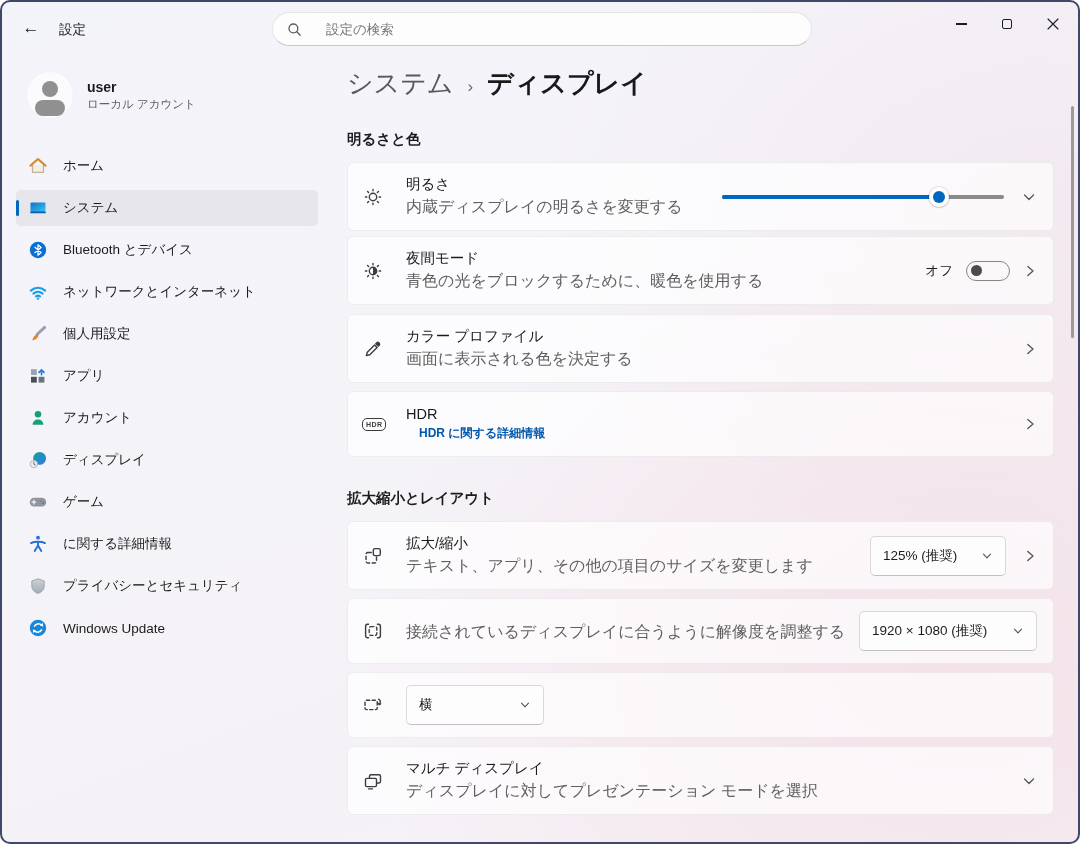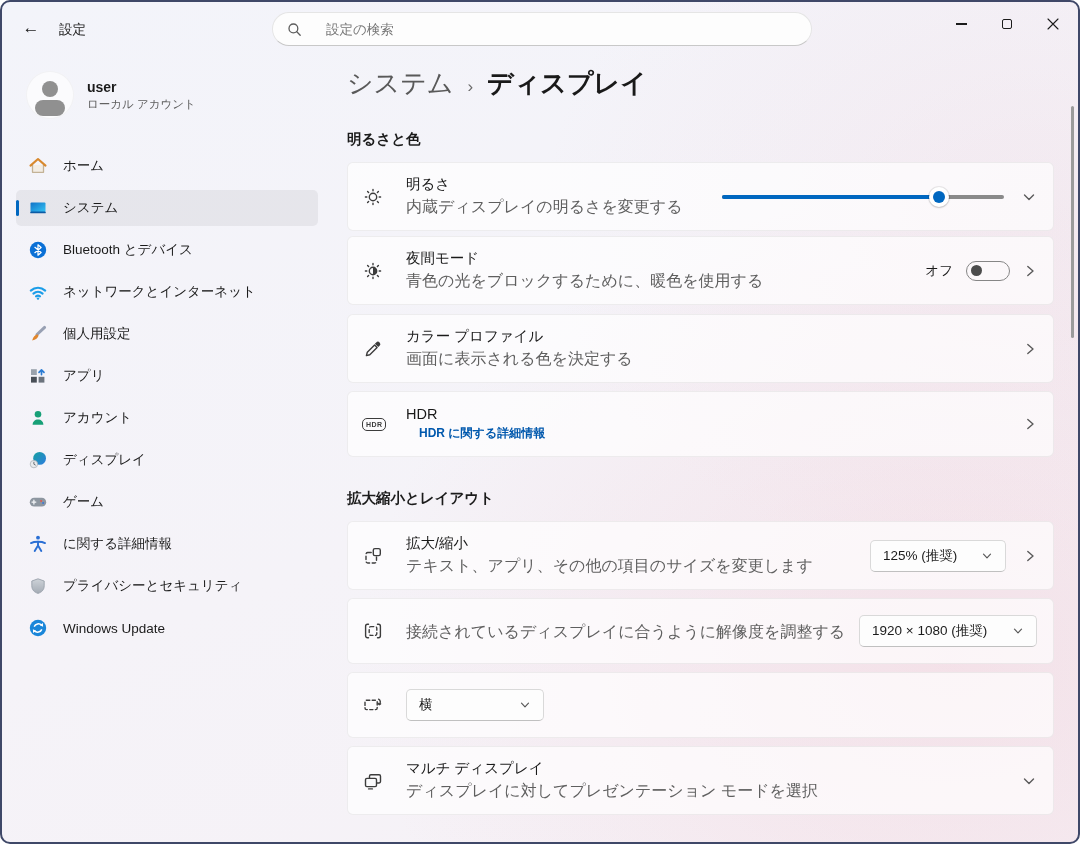--- a/index.html
+++ b/index.html
@@ -67,21 +67,21 @@
   .slider .fill { position:absolute; left:0; top:8px; height:4px; border-radius:2px; background:#0067c0; }
   .slider .thumb { position:absolute; top:0; width:20px; height:20px; margin-left:-10px; border-radius:50%;
     background:#ffffff; box-shadow:0 0 0 1px rgba(0,0,0,0.08), 0 1px 2px rgba(0,0,0,0.15); }
   .slider .thumb::after { content:""; position:absolute; left:4px; top:4px; width:12px; height:12px;
     border-radius:50%; background:#0067c0; }
   
   .toggle-label { font-size:13.5px; color:#1b1b1b; }
   .toggle { width:44px; height:20px; border:1px solid #868686; border-radius:11px; position:relative; background:transparent; }
   .toggle .knob { position:absolute; left:4px; top:3.5px; width:11px; height:11px; border-radius:50%; background:#4c4c4c; }
   
-  .dropdown { height:32px; background:#fdfdfd; border:1px solid #d9d9d9; border-bottom-color:#c0c0c0;
+  .dropdown { height:40px; background:#fdfdfd; border:1px solid #d9d9d9; border-bottom-color:#c0c0c0;
     border-radius:5px; display:inline-flex; align-items:center; justify-content:space-between;
     padding:0 12px; font-size:13.5px; color:#1b1b1b; gap:16px; cursor:pointer; }
   .dd-scale { min-width:136px; }
   .dd-res { min-width:178px; }
   .dd-orient { min-width:138px; }
   .hdr-badge { border:1.6px solid #3c3c3c; border-radius:5px; padding:2px 3px; font-size:7px;
     font-weight:bold; color:#3c3c3c; letter-spacing:0.4px; line-height:1; }
   .scrollbar { position:absolute; right:4px; top:104px; width:3px; height:232px; border-radius:2px; background:#9b9b9b; }
   .chev { display:flex; }
 </style>

